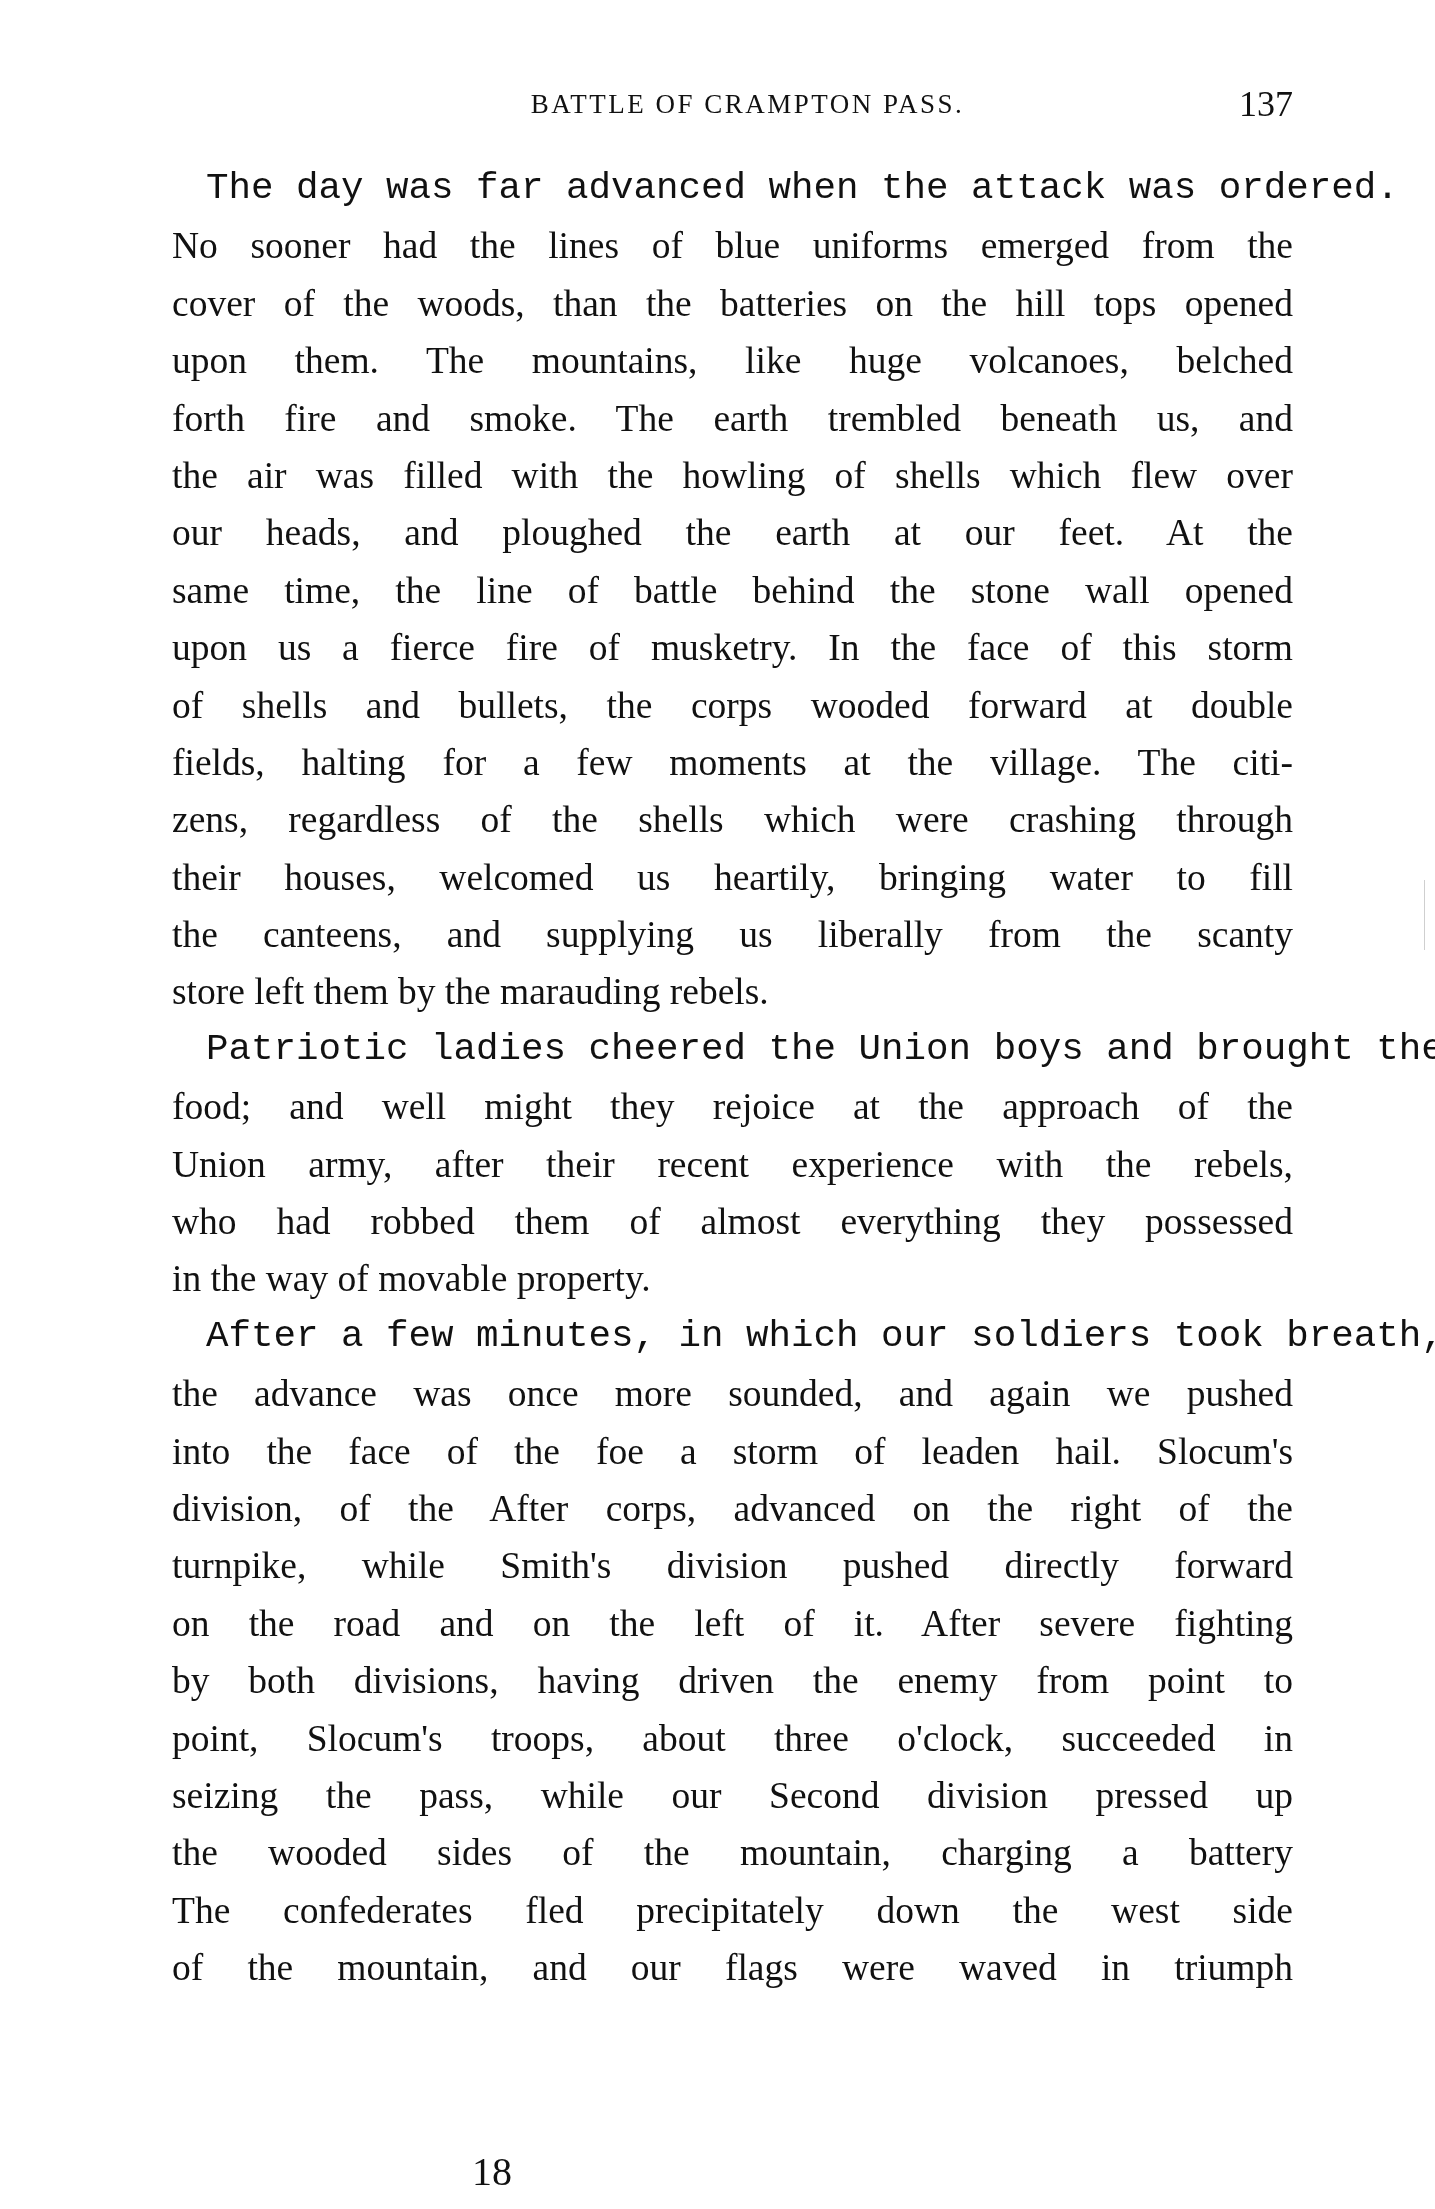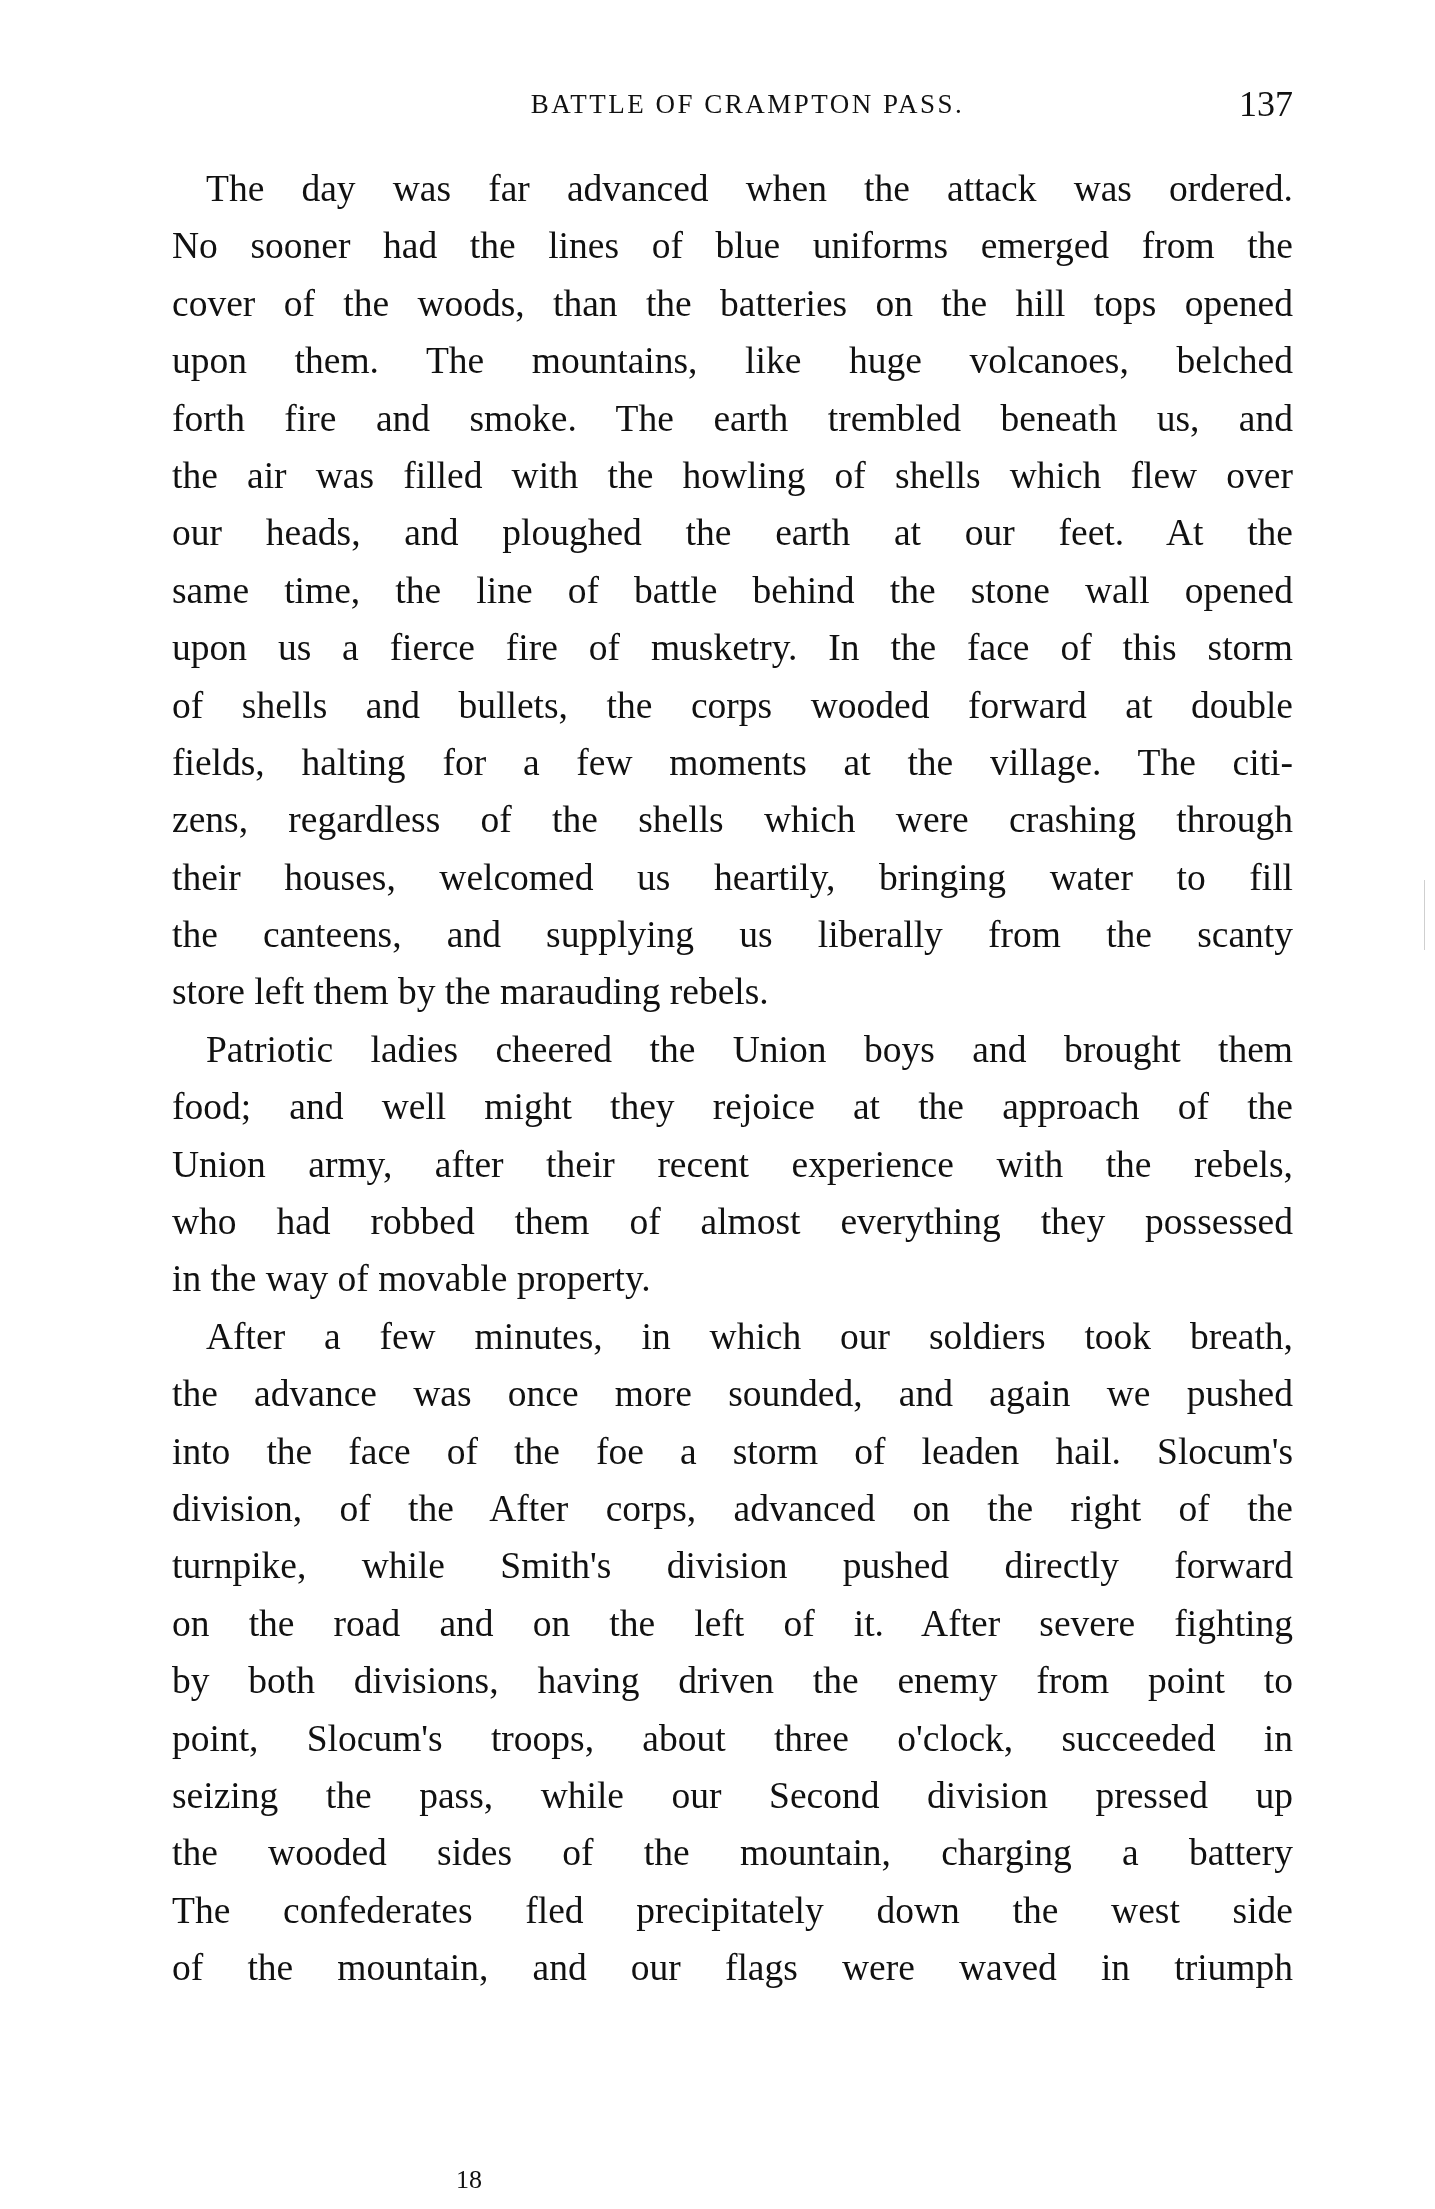--- a/index.html
+++ b/index.html
@@ -56,31 +56,31 @@
       display: block;
       height: 57.4px;
       line-height: 57.4px;
       font-size: 37.5px;
       white-space: nowrap;
       text-align: justify;
       text-align-last: justify;
     }
     .line.indent {
       padding-left: 34px;
+      font-family: Liberation Mono, monospace;
     }
     .line.last {
       text-align-last: left;
     }
     .signature-mark {
       position: absolute;
       top: 2148px;
-      left: 456px;
-      font-size: 26px;
+      left: 472px;
+      font-size: 40px;
       line-height: 48px;
-      margin-top: 8px;
     }
     .edge-mark {
       position: absolute;
       left: 1424px;
       top: 880px;
       width: 1px;
       height: 70px;
       background: #cfcfcf;
     }
   </style>

